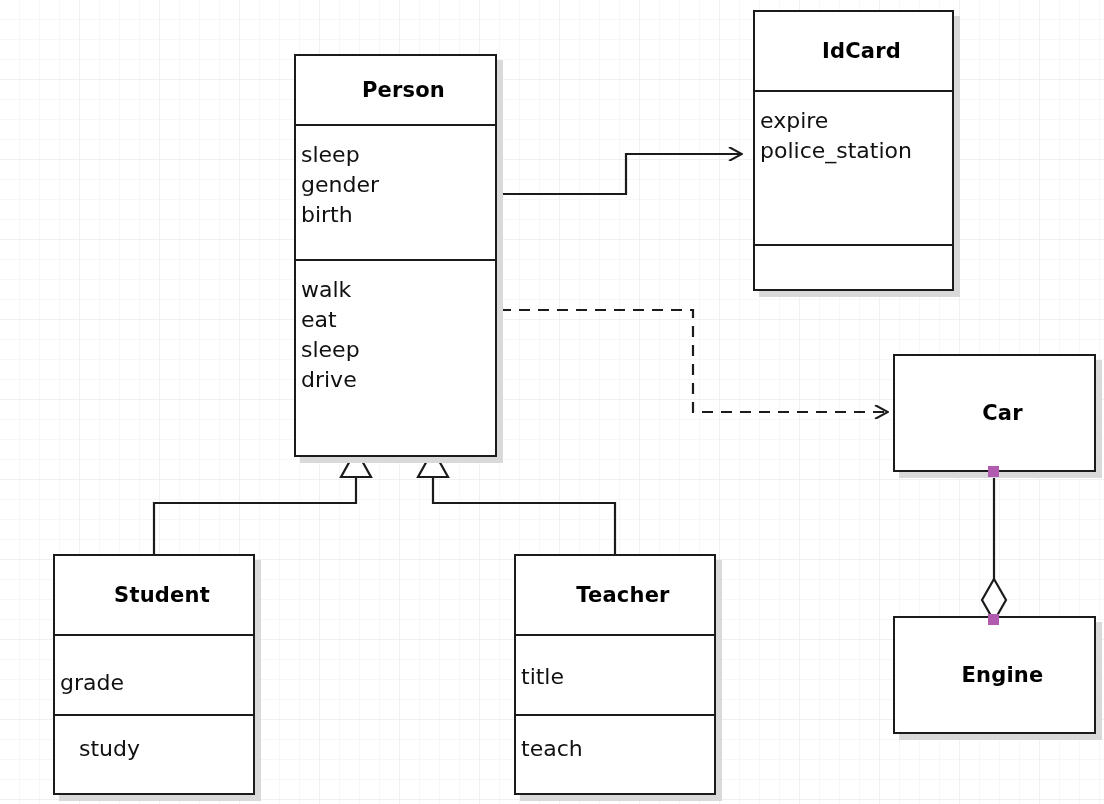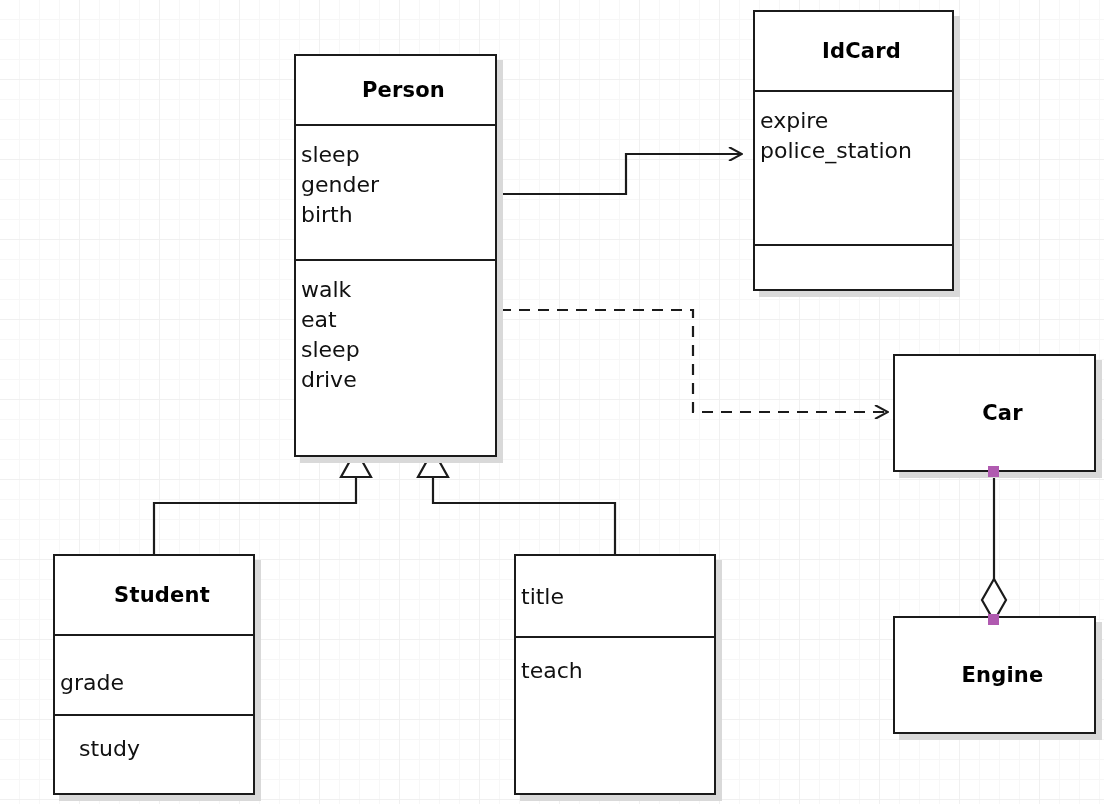--- a/index.html
+++ b/index.html
@@ -150,20 +150,23 @@
     </div>
     <div class="compartment c-body" style="height:80px; padding-top:32px;">
       <span class="txt">grade</span>
     </div>
     <div class="compartment c-body" style="flex:1; padding-top:18px;padding-left:24px;">
       <span class="txt">study</span>
     </div>
   </div>
 
   <div class="uml-class" style="left:514px; top:554px; width:202px; height:241px;">
+    <div class="compartment c-title" style="height:78px;">
+      <span class="txt">Teacher</span>
+    </div>
     <div class="compartment c-body" style="height:80px; padding-top:26px;">
       <span class="txt">title</span>
     </div>
     <div class="compartment c-body" style="flex:1; padding-top:18px;">
       <span class="txt">teach</span>
     </div>
   </div>
 
   <div class="uml-class" style="left:893px; top:354px; width:203px; height:118px;">
     <div class="compartment c-title" style="flex:1;">

